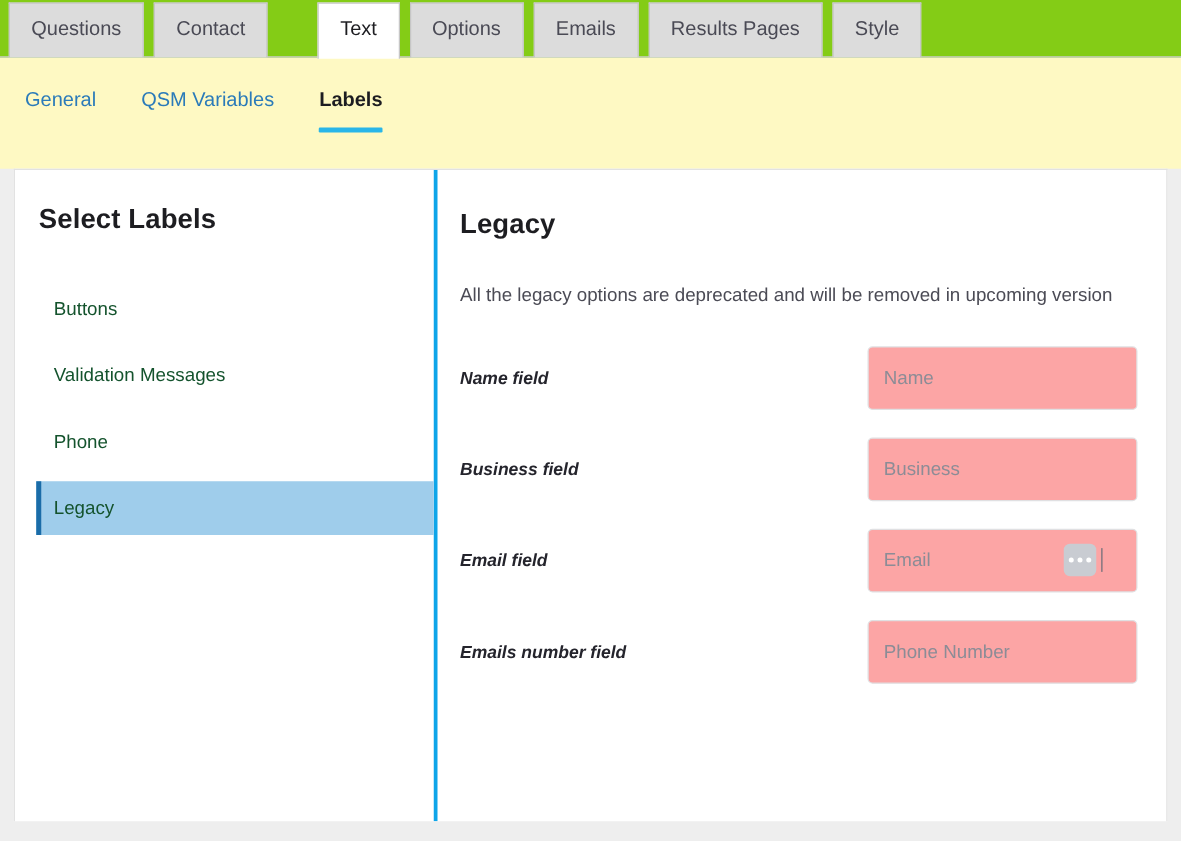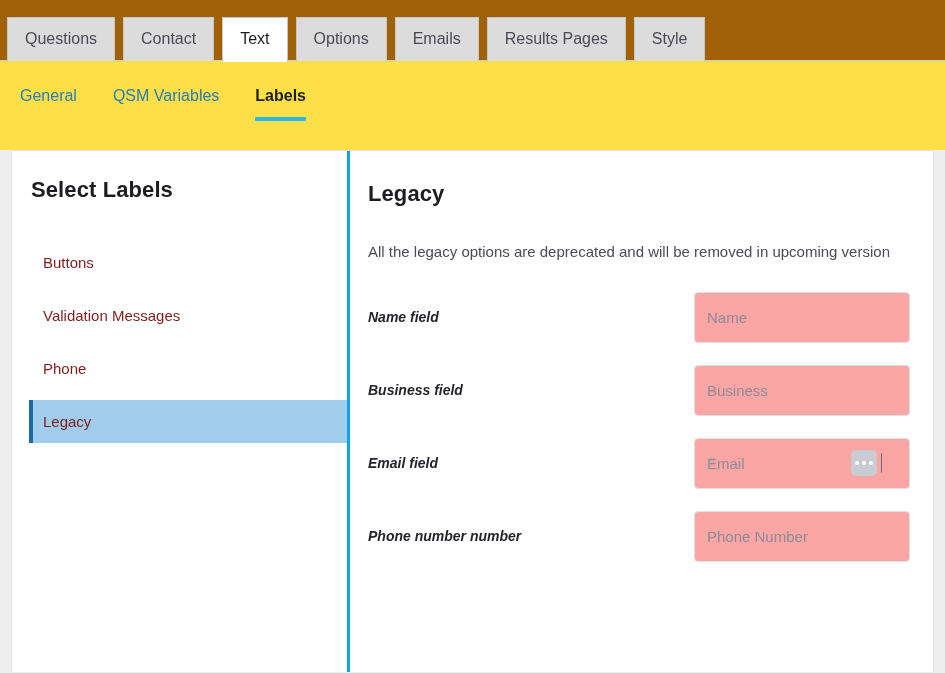--- a/index.html
+++ b/index.html
@@ -12,22 +12,22 @@
     height: 673px;
     overflow: hidden;
     background: #eeeeee;
     font-family: "Liberation Sans", sans-serif;
     -webkit-font-smoothing: antialiased;
   }
 
   
   .tabbar {
     position: relative;
-    height: 61px;
-    background: #a16207;
+    height: 46px;
+    background: #84cc16;
     padding-left: 7px;
     box-sizing: border-box;
   }
   .tabbar-line {
     position: absolute;
     left: 0;
     right: 0;
     bottom: 0;
     height: 1px;
     background: #cccccc;
@@ -53,25 +53,26 @@
     white-space: nowrap;
     position: relative;
     bottom: 0;
   }
   .tab.active {
     background: #ffffff;
     color: #1d1d21;
     padding-bottom: 15px;
     margin-bottom: -1px;
     z-index: 3;
+    margin-left: 32px;
   }
 
   
   .subnav {
-    background: #fde047;
+    background: #fef9c3;
     height: 89px;
     box-sizing: border-box;
     padding: 26px 0 0 20px;
     display: flex;
     align-items: flex-start;
     gap: 36px;
   }
   .subnav-item {
     position: relative;
     font-size: 16px;
@@ -123,21 +124,21 @@
     letter-spacing: 0.1px;
   }
   .sidebar-list {
     list-style: none;
     margin: 0;
     padding: 0;
   }
   .sidebar-item {
     position: relative;
     font-size: 15px;
-    color: #7f1d1d;
+    color: #14532d;
     padding: 13px 0 13px 31px;
     margin-bottom: 10px;
     cursor: pointer;
     box-sizing: border-box;
   }
   .sidebar-item.active {
     background: #9fcdeb;
     margin-left: 17px;
     padding-left: 14px;
     margin-right: 0;
@@ -287,19 +288,19 @@
         </div>
         <div class="field-row">
           <div class="field-label">Email field</div>
           <div class="field-input-wrap"><input type="text" class="field-input" placeholder="Email" style=""><div class="autofill-btn">
               <span class="dot"></span>
               <span class="dot"></span>
               <span class="dot"></span>
             </div><div class="caret"></div></div>
         </div>
         <div class="field-row">
-          <div class="field-label">Phone number number</div>
+          <div class="field-label">Emails number field</div>
           <div class="field-input-wrap"><input type="text" class="field-input" placeholder="Phone Number" style=""></div>
         </div>
       </div>
   </div>
 
 </div>
 
 </body></html>

